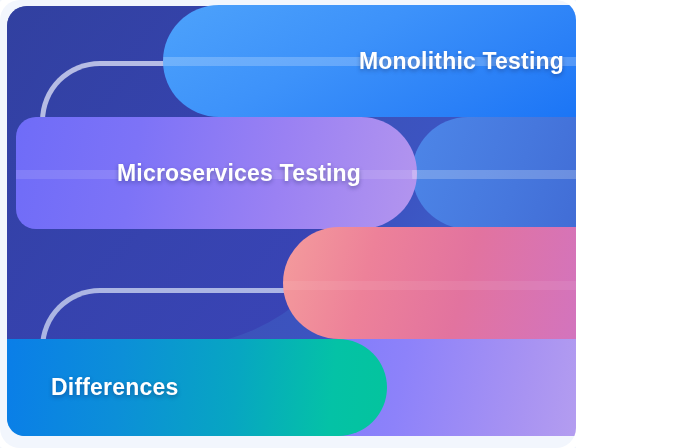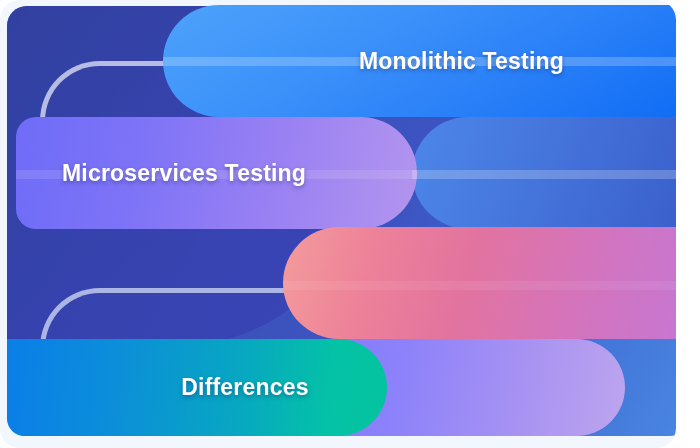--- a/index.html
+++ b/index.html
@@ -6,21 +6,21 @@
     margin: 0;
     padding: 0;
     background: #ffffff;
   }
   body {
     font-family: "Liberation Sans", sans-serif;
   }
 
   #stage {
     position: relative;
-    width: 676px;
+    width: 576px;
     height: 448px;
     overflow: hidden;
     background: #f2f6fd;
   }
 
   
   .panel {
     position: absolute;
     left: 7px;
     top: 6px;
@@ -139,21 +139,21 @@
 
   
   .bar-microservices {
     left: 16px;
     top: 117px;
     width: 401px;
     height: 112px;
     border-radius: 20px 56px 56px 20px;
     background: linear-gradient(100deg, #6f6cf8 0%, #7d73f7 30%, #9a81f3 65%, #b395ee 100%);
     justify-content: flex-start;
-    padding-left: 46px;
+    padding-left: 101px;
   }
   .bar-microservices .streak { top: 53px; opacity:.55; }
 
   
   .bar-similarities {
     left: 283px;
     top: 227px;
     width: 407px;
     height: 112px;
     border-radius: 56px 0 0 56px;
@@ -174,22 +174,22 @@
   }
 
   
   .bar-differences {
     left: 7px;
     top: 339px;
     width: 380px;
     height: 97px;
     border-radius: 0 0 20px 20px;
     background: linear-gradient(95deg, #0a7ee8 0%, #0c8fd8 30%, #07a6c2 60%, #04c2a6 85%, #04c49d 100%);
-    justify-content: center;
-    padding-left: 96px;
+    justify-content: flex-start;
+    padding-left: 44px;
   }
   .bar-differences-cap {
     border-radius: 0 56px 56px 20px;
   }
 
   
   .corner-mask {
     position: absolute;
     inset: 0;
     border-radius: 20px;

